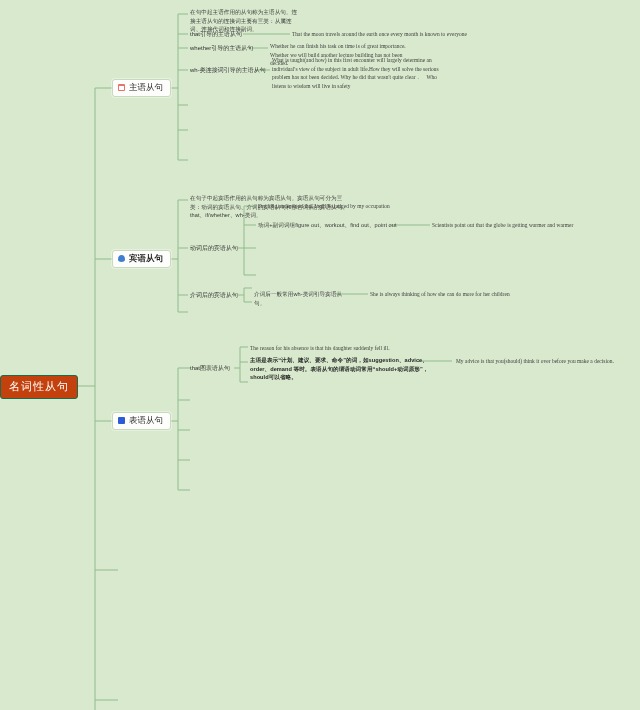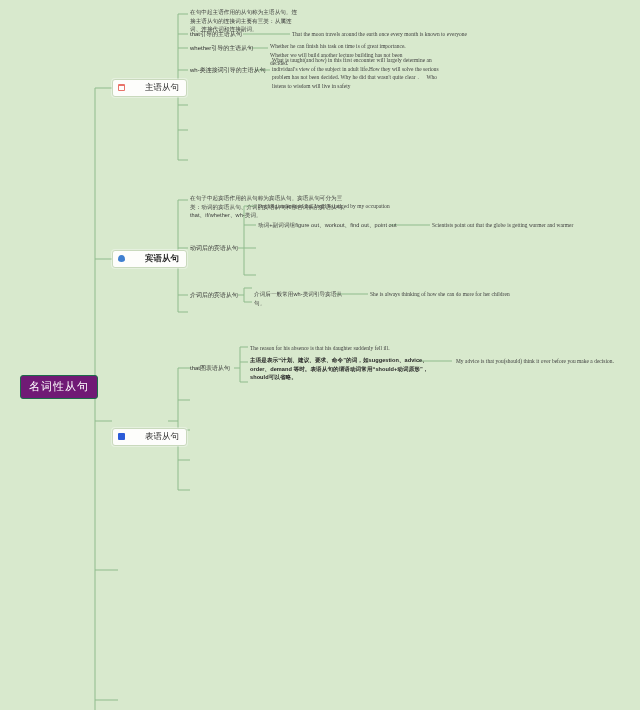--- a/index.html
+++ b/index.html
@@ -10,43 +10,43 @@
     overflow:hidden;
     position:relative;
   }
   #canvas{position:absolute;left:0;top:0;width:640px;height:710px;}
   svg.wires{position:absolute;left:0;top:0;width:640px;height:710px;pointer-events:none;}
 
   
   .node{position:absolute;box-sizing:border-box;}
 
   .root{
-    left:20px;top:375px;
-    background:#701a75;
+    left:0;top:375px;
+    background:#c2410c;
     border:1px solid #1d6b49;
     border-radius:3px;
     color:#ffffff;
     font-size:11px;
     line-height:1;
     padding:5px 8px 6px 8px;
     letter-spacing:1px;
     white-space:nowrap;
   }
 
   .branch{
     background:#fdfdfb;
     border:1px solid #c9d9bd;
     border-radius:3px;
     padding:3px 7px 4px 5px;
     font-size:8.5px;
     color:#222;
     white-space:nowrap;
     display:flex;
     align-items:center;
-    gap:20px;
+    gap:4px;
     line-height:1;
     box-shadow:0 0 0 1px rgba(255,255,255,.35);
   }
   .branch .ic{width:7px;height:7px;display:inline-block;flex:0 0 auto;}
   .ic.house{background:#e8736a;border-radius:1px;position:relative;}
   .ic.house:after{content:"";position:absolute;left:1px;top:2px;width:5px;height:4px;background:#fdfdfb;}
   .ic.flame{background:#3f7fd0;border-radius:50% 50% 50% 50% / 65% 65% 35% 35%;transform:rotate(0deg);}
   .ic.square{background:#2b5bd7;border-radius:1px;}
   .subnode{
     position:absolute;
@@ -170,21 +170,21 @@
 
   <div class="subnode" style="left:190px;top:244px;">动词后的宾语从句</div>
   <div class="en" style="left:258px;top:202px;width:200px;">I've long understood that I will be judged by my occupation</div>
   <div class="para" style="left:258px;top:221px;width:180px;">动词+副词词组figure out、workout、find out、point out</div>
   <div class="en" style="left:432px;top:221px;width:210px;">Scientists point out that the globe is getting warmer and warmer</div>
 
   <div class="subnode" style="left:190px;top:291px;">介词后的宾语从句</div>
   <div class="para" style="left:254px;top:290px;width:90px;">介词后一般常用wh-类词引导宾语从句。</div>
   <div class="en" style="left:370px;top:290px;width:240px;">She is always thinking of how she can do more for her children</div>
 
-  <div class="node branch" style="left:112px;top:428px;text-align:right;">
+  <div class="node branch" style="left:112px;top:412px;text-align:right;">
     <span class="ic square"></span>
     <span>表语从句</span>
   </div>
 
   <div class="subnode" style="left:190px;top:364px;">that图表语从句</div>
   <div class="en" style="left:250px;top:344px;width:230px;">The reason for his absence is that his daughter suddenly fell ill.</div>
   <div class="para cn-bold" style="left:250px;top:356px;width:190px;">主语是表示“计划、建议、要求、命令”的词，如suggestion、advice、order、demand 等时。表语从句的谓语动词常用“should+动词原形”，should可以省略。</div>
   <div class="en" style="left:456px;top:357px;width:180px;">My advice is that you(should) think it over before you make a decision.</div>
 
 </div>

